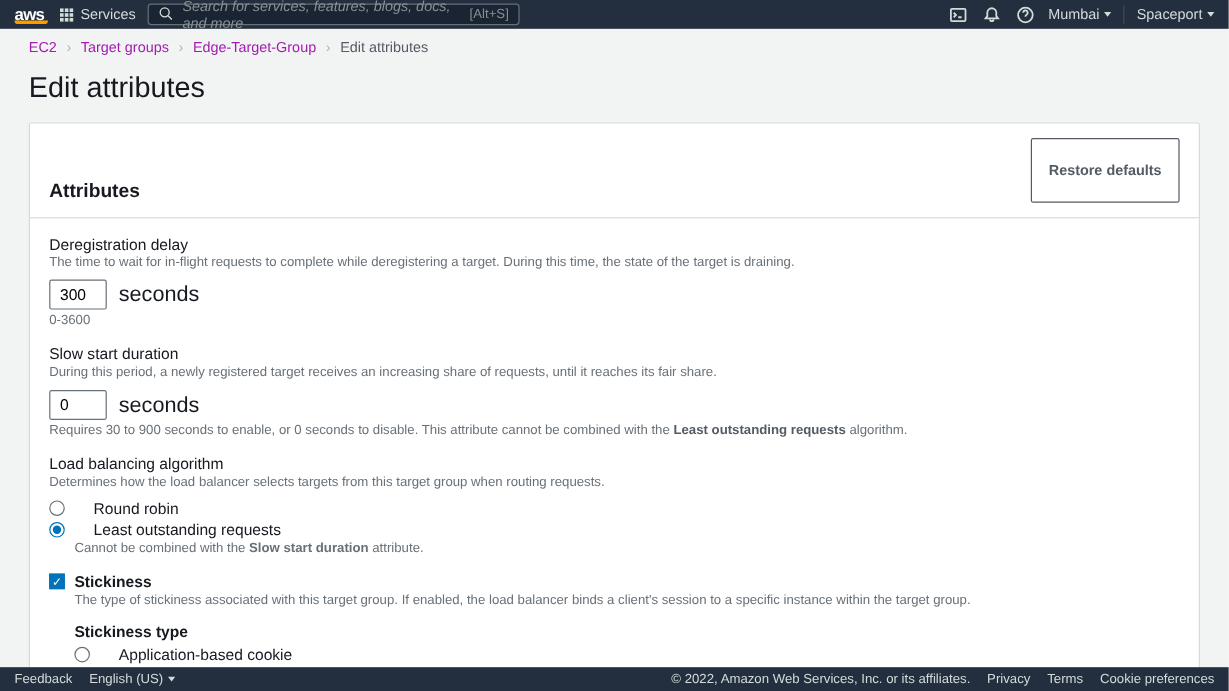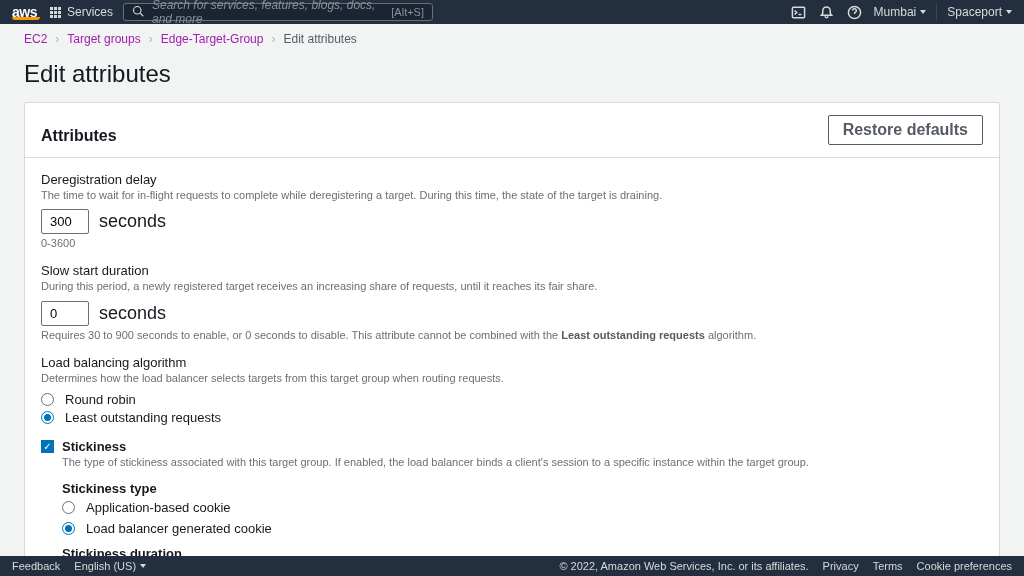--- a/index.html
+++ b/index.html
@@ -26,32 +26,32 @@
 .breadcrumb{padding:8px 24px;font-size:12px;display:flex;align-items:center;gap:8px;color:#545b64}
 .breadcrumb a{color:#a21caf;text-decoration:none;cursor:pointer}
 .bc-sep{color:#aab7b8}
 
 
 .page{padding:0 24px}
 h1{font-size:24px;font-weight:400;margin:6px 0 14px}
 .panel{background:#fff;border:1px solid #d5dbdb;border-radius:2px}
 .panel-header{display:flex;align-items:flex-end;justify-content:space-between;padding:12px 16px;border-bottom:1px solid #d5dbdb}
 .panel-header h2{font-size:16px;font-weight:700}
-.btn{background:#fff;border:1px solid #545b64;border-radius:2px;padding:5px 14px;font-size:16px;font-weight:700;cursor:pointer;color:#545b64}
+.btn{background:#fff;border:1px solid #545b64;border-radius:2px;padding:19px 14px;font-size:12px;font-weight:700;cursor:pointer;color:#545b64}
 .panel-body{padding:14px 16px 18px}
 .field{margin-bottom:14px}
 .field-label{font-size:13px;font-weight:400;color:#16191f;margin-bottom:1px}
 .field-desc{font-size:11px;color:#687078;line-height:1.4;margin-bottom:6px}
 .input-row{display:flex;align-items:center;gap:10px}
 .text-input{border:1px solid #687078;border-radius:2px;padding:4px 8px;font-size:13px;width:48px}
 .unit{font-size:18px;color:#16191f}
 .hint{font-size:11px;color:#687078;margin-top:3px}
 .hint b{color:#545b64;font-weight:700}
 .radio-group{margin-top:4px}
-.radio-row{display:flex;align-items:flex-start;gap:11px;margin-bottom:3px;cursor:pointer}
+.radio-row{display:flex;align-items:flex-start;gap:24px;margin-bottom:3px;cursor:pointer}
 .radio{width:13px;height:13px;border:1px solid #687078;border-radius:50%;margin-top:1px;flex-shrink:0;display:flex;align-items:center;justify-content:center}
 .radio.checked{border-color:#0073bb}
 .radio.checked::after{content:"";width:7px;height:7px;background:#0073bb;border-radius:50%}
 .radio-label{font-size:13px}
 .radio-hint{font-size:11px;color:#687078;margin-left:21px;margin-top:-1px;margin-bottom:6px}
 .radio-hint b{font-weight:700}
 .check-row{display:flex;align-items:flex-start;gap:8px;cursor:pointer}
 .checkbox{width:13px;height:13px;border:1px solid #0073bb;background:#0073bb;color:#fff;display:flex;align-items:center;justify-content:center;font-size:10px;margin-top:1px;flex-shrink:0}
 .check-label{font-size:13px;font-weight:700}
 .check-section .field-desc{margin-left:21px;margin-top:1px}
@@ -174,20 +174,23 @@
         <div class="field-desc">Determines how the load balancer selects targets from this target group when routing requests.</div>
         <div class="radio-group">
           <div class="radio-row">
             <span class="radio"></span>
             <span class="radio-label">Round robin</span>
           </div>
           <div class="radio-row">
             <span class="radio checked"></span>
             <span class="radio-label">Least outstanding requests</span>
           </div>
+          <div class="radio-hint">
+            <span>Cannot be combined with the </span><b>Slow start duration</b><span> attribute.</span>
+          </div>
         </div>
       </div>
 
       <div class="field check-section" style="margin-bottom:0">
         <div class="check-row">
           <span class="checkbox">✓</span>
           <span class="check-label">Stickiness</span>
         </div>
         <div class="field-desc">The type of stickiness associated with this target group. If enabled, the load balancer binds a client's session to a specific instance within the target group.</div>
 

